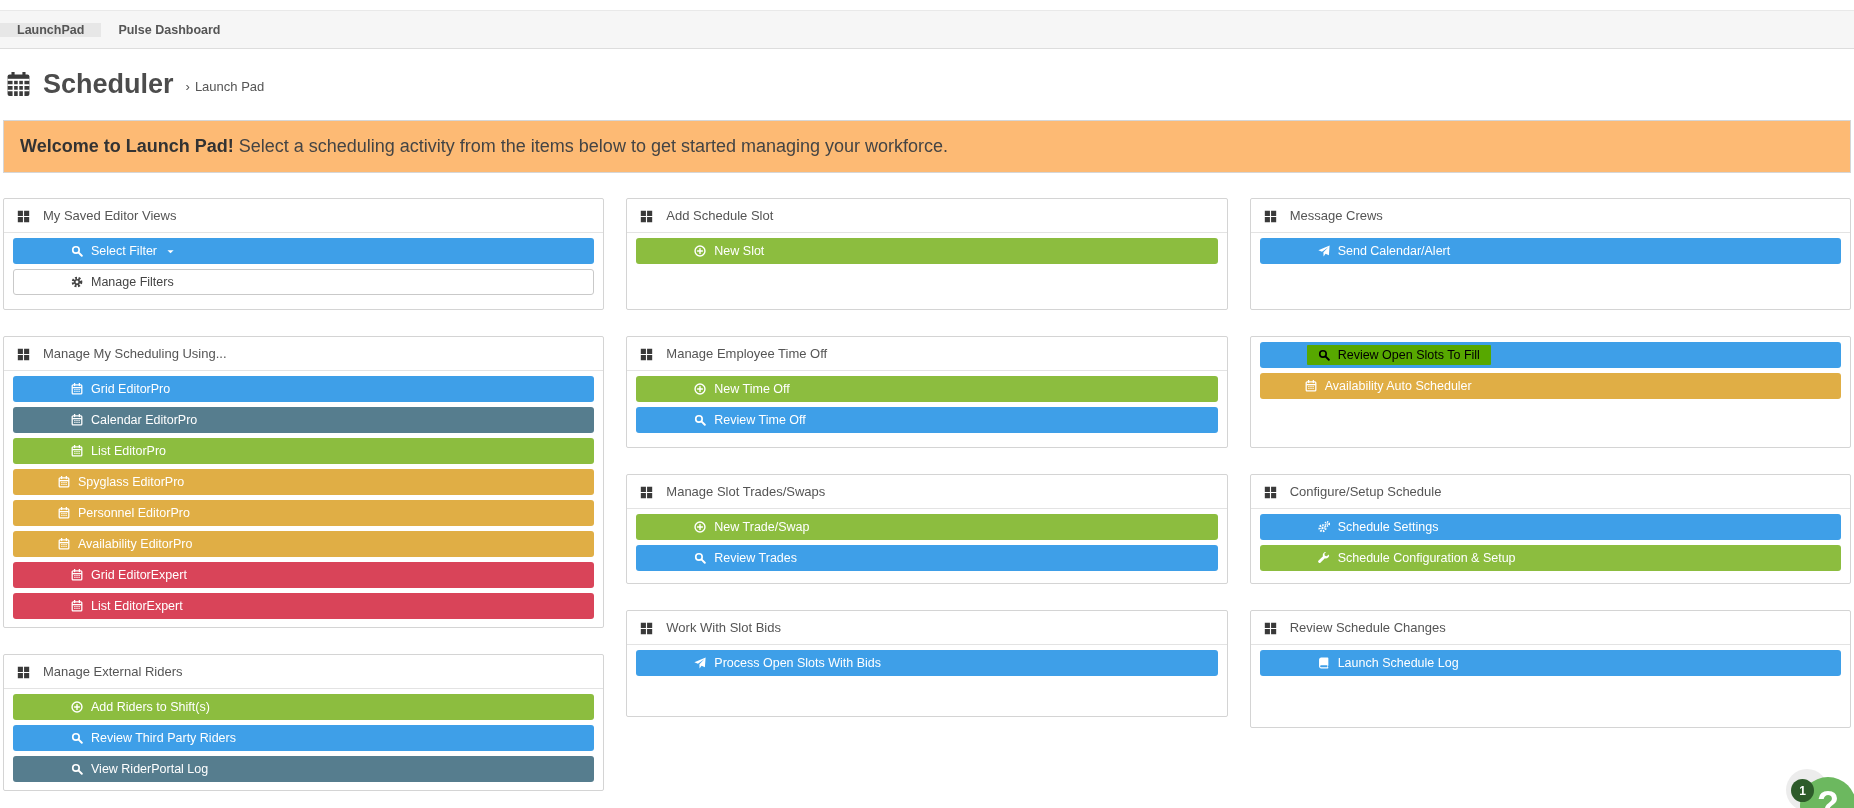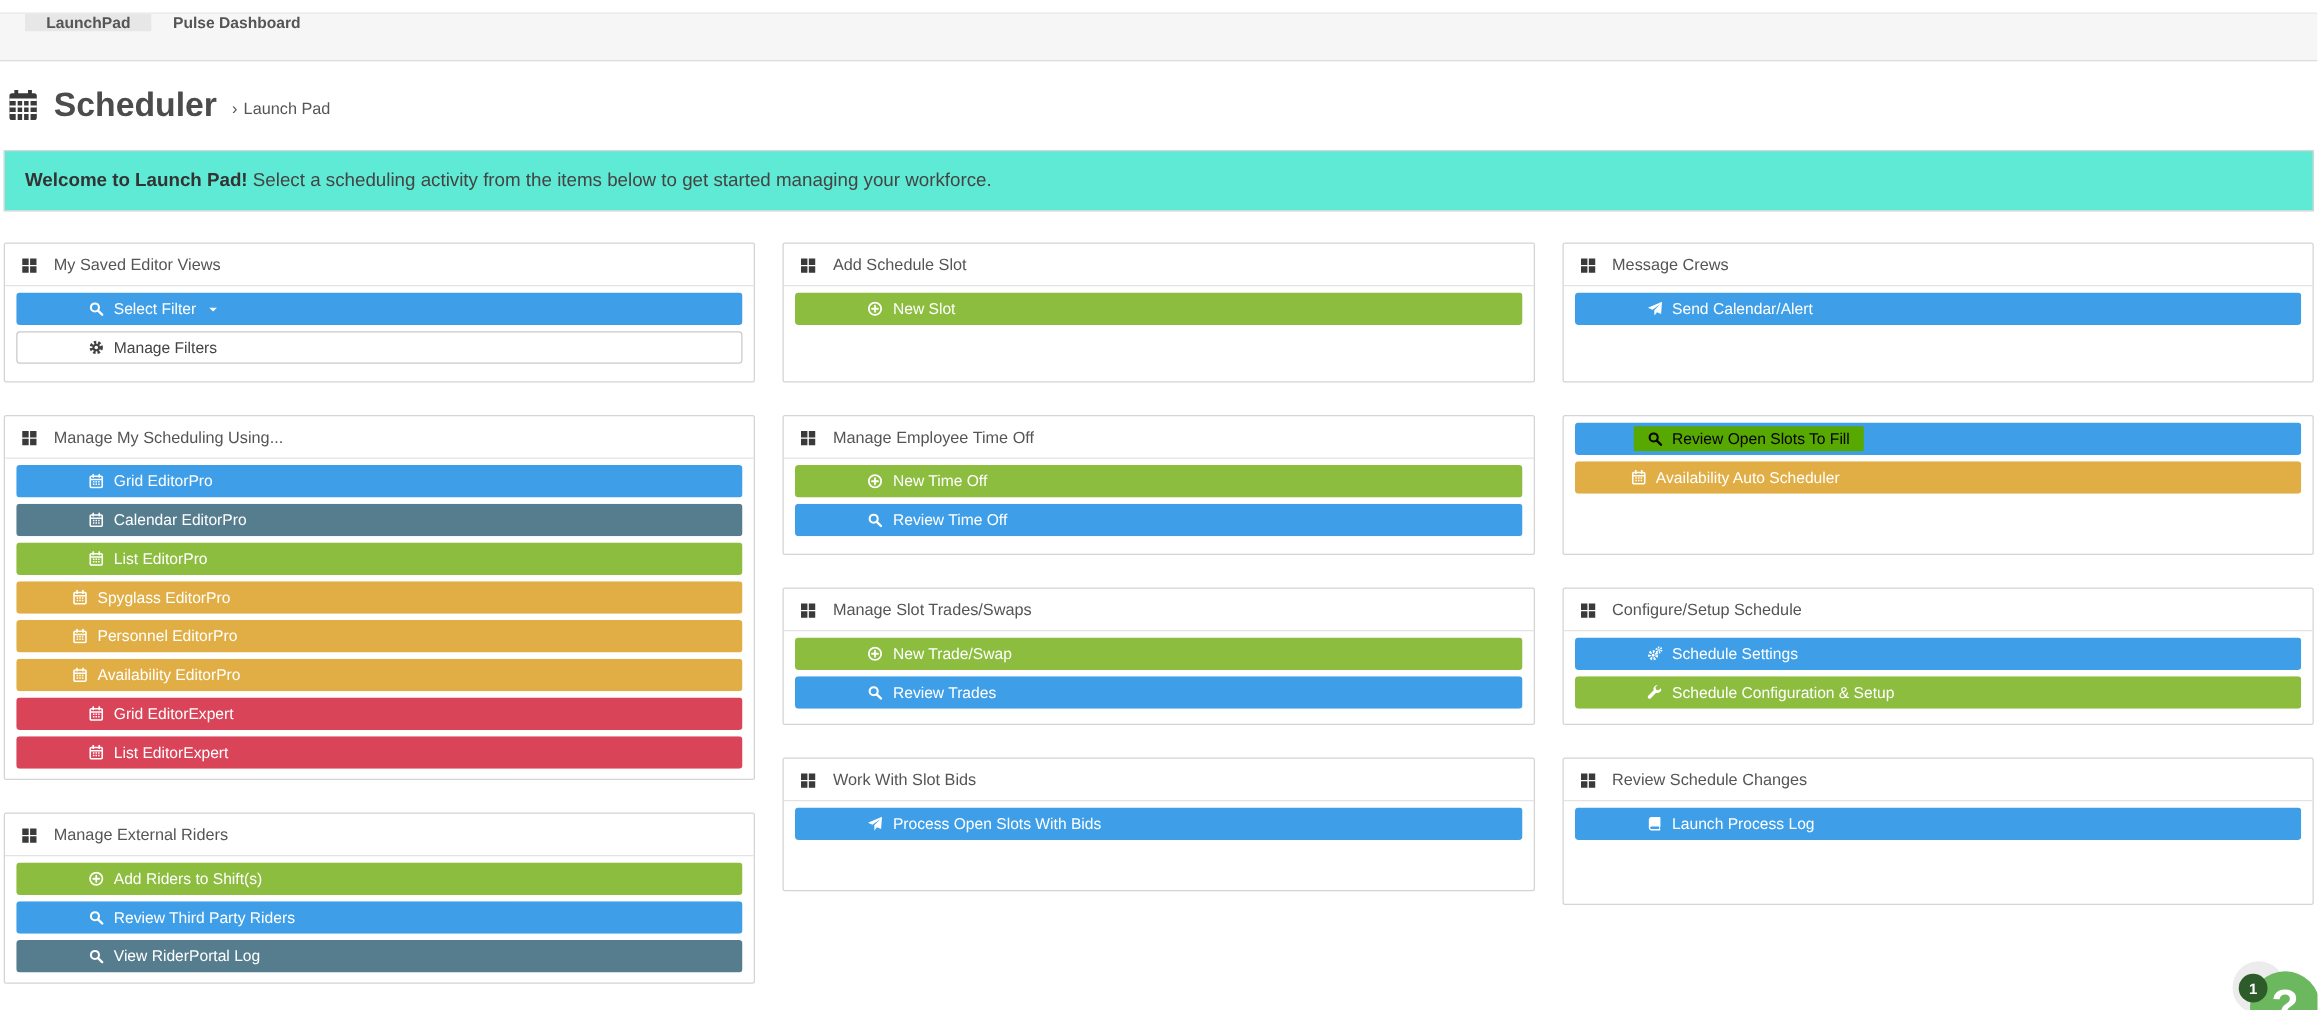--- a/index.html
+++ b/index.html
@@ -1,29 +1,29 @@
 <!DOCTYPE html>
 <html><head>
 <meta charset="utf-8">
 <style>
   html,body{margin:0;padding:0;width:1854px;height:808px;overflow:hidden;background:#fff;
     font-family:"Liberation Sans","DejaVu Sans",sans-serif;color:#555;position:relative;}
   
   .topstrip{height:10px;background:#fff;}
   .tabbar{height:37px;background:#f6f6f6;border-top:1px solid #e9e9e9;border-bottom:1px solid #ddd;
-    display:flex;align-items:flex-start;padding-left:20px;}
+    display:flex;align-items:center;}
   .tab{padding:0 17px;display:flex;align-items:center;font-size:12.5px;font-weight:bold;color:#555;cursor:pointer;}
   .tab.active{background:#e7e7e7;}
   
   .page-header{display:flex;align-items:center;gap:12px;padding:20px 6px 16px 6px;}
   .page-header .hicon svg{width:25px;height:25px;display:block;color:#3a3a3a;}
   .page-title{font-size:27px;color:#4c4c4c;font-weight:bold;}
   .crumb{font-size:13px;color:#555;display:flex;align-items:center;gap:5px;margin-top:4px;}
   
-  .welcome{margin:4px 3px 0 3px;border:1px solid #d6d6d6;background:#5eead4;padding:15px 16px;font-size:15px;color:#444;}
+  .welcome{margin:4px 3px 0 3px;border:1px solid #d6d6d6;background:#fdba74;padding:15px 16px;font-size:18px;color:#444;}
   .welcome b{color:#333;}
   
   .columns{display:flex;gap:22px;padding:0 3px;margin-top:25px;align-items:flex-start;}
   .col{flex:1;display:flex;flex-direction:column;gap:26px;min-width:0;}
   .panel{border:1px solid #d4d4d4;background:#fff;border-radius:2px;box-sizing:border-box;}
   .panel-header{display:flex;align-items:flex-end;gap:13px;padding:9px 13px;border-bottom:1px solid #e3e3e3;
     font-size:13px;color:#555;}
   .panel-header .picon svg{width:13px;height:13px;display:block;color:#3a3a3a;}
   .panel-body{padding:5px 9px 8px 9px;display:flex;flex-direction:column;gap:5px;}
   .mh112{min-height:112px;} .mh110{min-height:110px;} .mh107{min-height:107px;} .mh118{min-height:118px;}
@@ -461,21 +461,21 @@
           </span>
         <span>Review Schedule Changes</span>
       </div>
       <div class="panel-body">
         <button class="btn blue">
           <span class="icn">
               <svg viewBox="0 0 16 16">
                 <path d="M13.8 11.3V1.8c0-.6-.4-1-1-1H4.3C2.7.8 1.4 2.1 1.4 3.7v8.6c0 1.6 1.3 2.9 2.9 2.9h8.5c.6 0 1-.4 1-1v-.3c-.4-.3-.6-.8-.6-1.3s.2-1 .6-1.3zM4.6 11h7.8v2.7H4.3c-.8 0-1.4-.6-1.4-1.4 0-.7.7-1.3 1.7-1.3z" fill="currentColor"></path>
               </svg>
             </span>
-          <span>Launch Process Log</span>
+          <span>Launch Schedule Log</span>
         </button>
       </div>
     </div>
   </div>
 </div>
 
 <div class="help-ring"></div>
 <button class="help-btn">?</button>
 <div class="help-badge">1</div>
 

